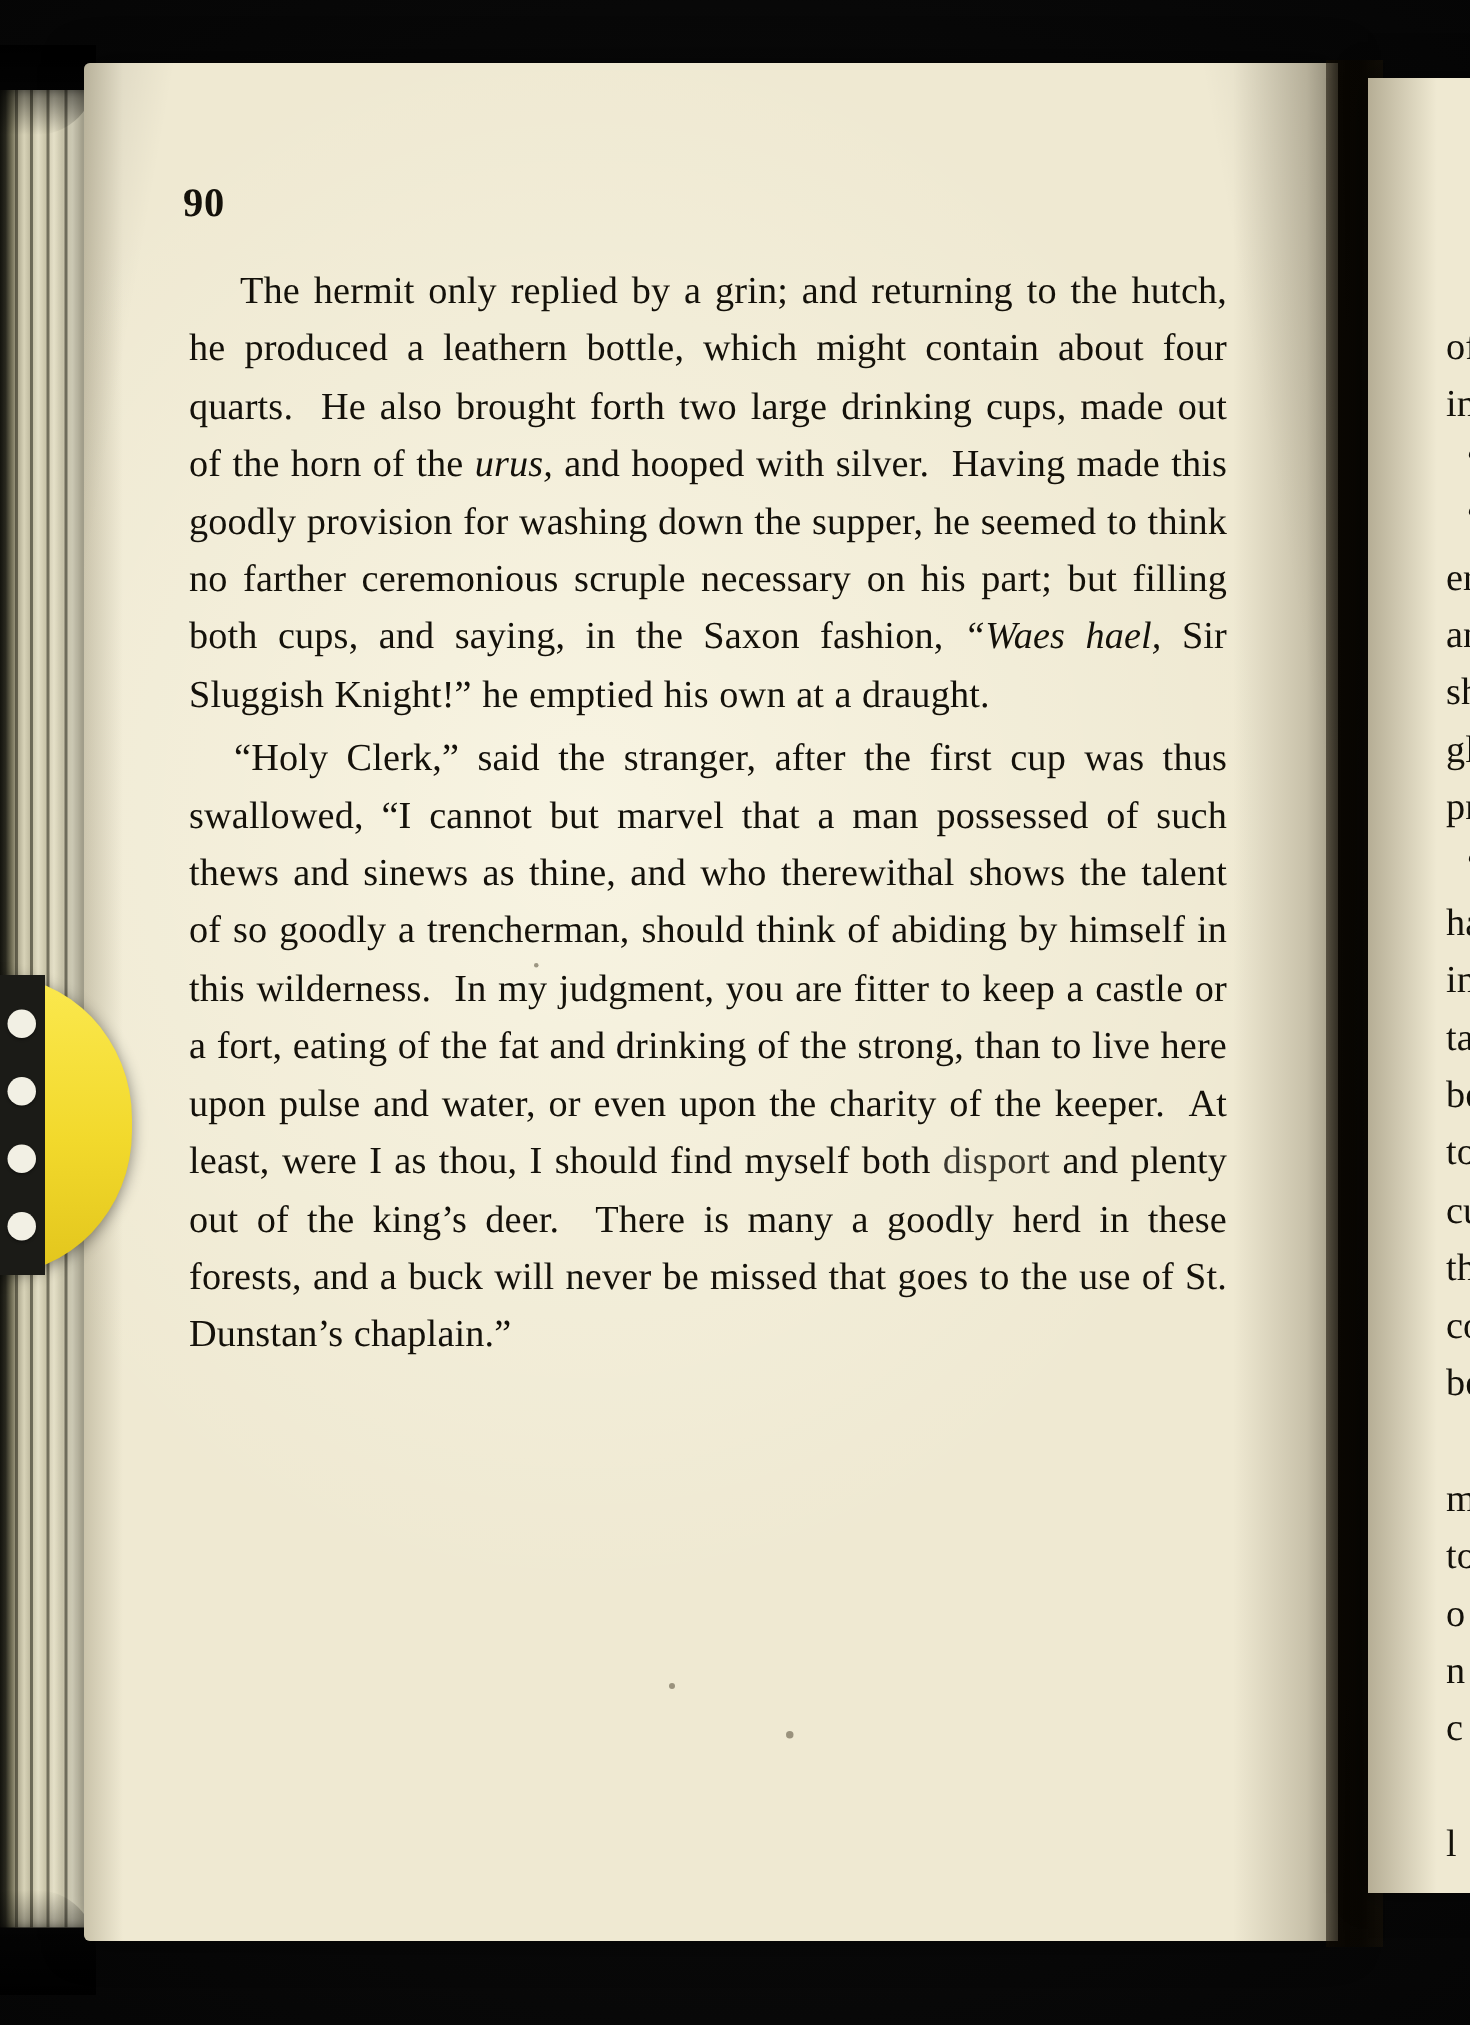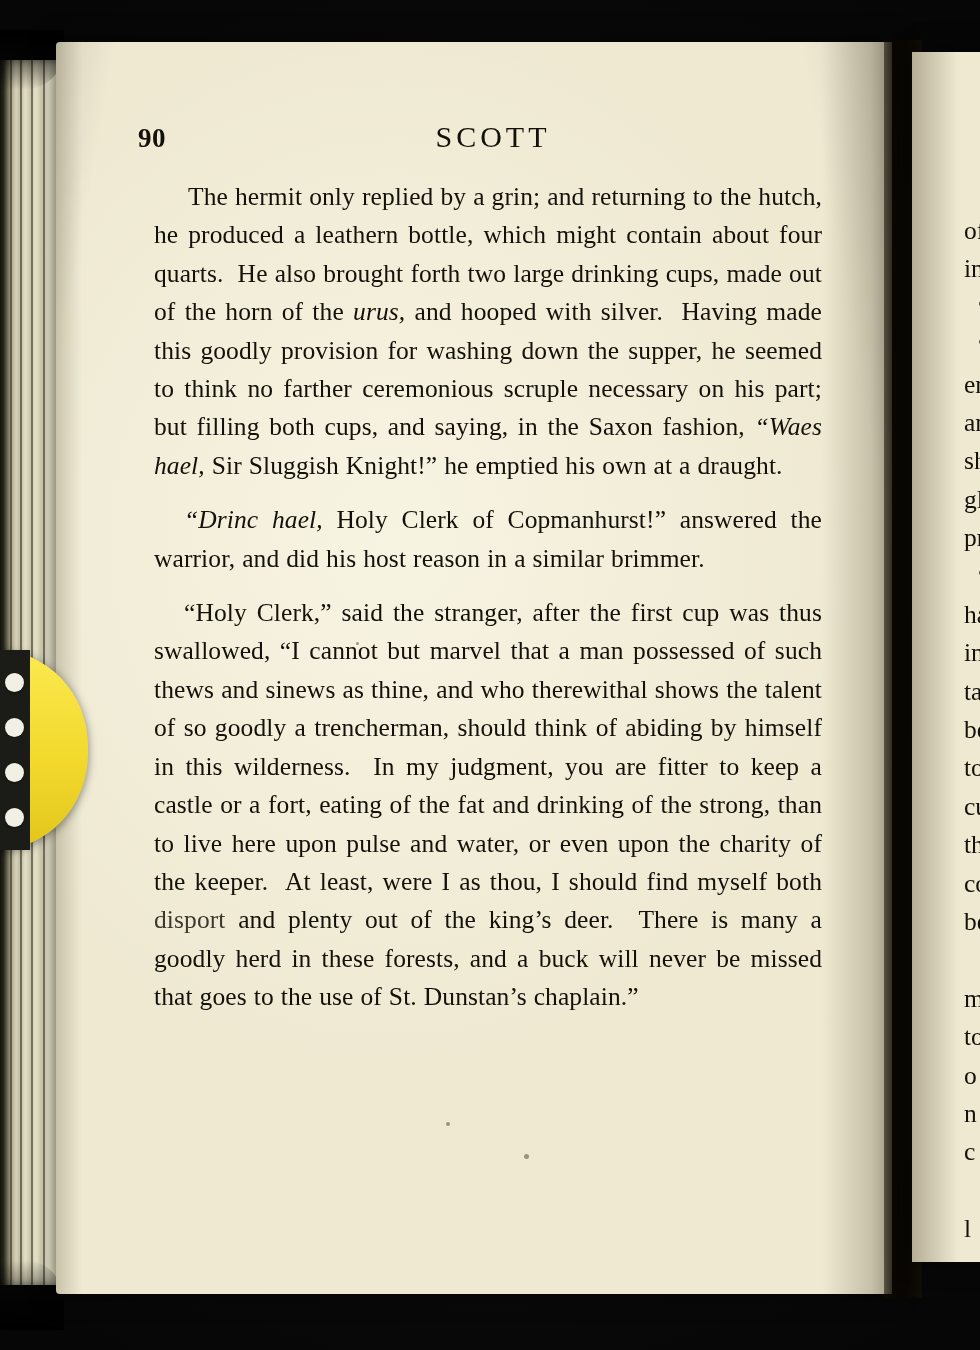--- a/index.html
+++ b/index.html
@@ -139,21 +139,21 @@
     background: #efe9d2;
     background-image:
       linear-gradient(90deg, rgba(60,48,20,0.32) 0px, rgba(0,0,0,0) 46px);
     box-shadow: 0 0 20px rgba(0,0,0,0.5);
     overflow: hidden;
   }
 
   
   .page-inner {
     position: absolute;
-    left: 82px;
+    left: 66px;
     top: 78px;
     width: 700px;
   }
 
   .head-row {
     display: flex;
     align-items: baseline;
     margin-bottom: 24px;
     letter-spacing: 0.5px;
   }
@@ -166,21 +166,21 @@
   .running-head {
     flex: 1;
     text-align: center;
     font-size: 30px;
     letter-spacing: 4px;
     color: #14110a;
     padding-right: 110px;
   }
 
   .body-text p {
-    margin: 16px;
+    margin: 4px;
     color: #14110a;
     font-size: 25.5px;
     line-height: 38.4px;
     text-align: justify;
     text-indent: 34px;
     letter-spacing: 0.1px;
     word-spacing: 0.5px;
   }
   .body-text p.tight { text-indent: 30px; }
   .body-text i { font-style: italic; }
@@ -264,29 +264,25 @@
     <div class="edge-line" style="left:43px;"></div>
   </div>
   <div class="edge-top-curve"></div>
   <div class="edge-bottom-curve"></div>
 
   <div class="page-left">
     <div class="page-inner">
 
       <div class="head-row">
         <div class="folio">90</div>
-        <div class="running-head">SCOTT</div>
       </div>
 
       <div class="body-text">
         <p>
           The hermit only replied by a grin; and returning to the hutch, he produced a leathern bottle, which might contain about four quarts.&nbsp; He also brought forth two large drinking cups, made out of the horn of the <i>urus,</i> and hooped with silver.&nbsp; Having made this goodly provision for washing down the supper, he seemed to think no farther ceremonious scruple necessary on his part; but filling both cups, and saying, in the Saxon fashion, <i>“Waes hael,</i> Sir Sluggish Knight!” he emptied his own at a draught.
-        </p>
-        <p class="tight">
-          <i>“Drinc hael,</i> Holy Clerk of Copmanhurst!” answered the warrior, and did his host reason in a similar brimmer.
         </p>
         <p class="tight">
           “Holy Clerk,” said the stranger, after the first cup was thus swallowed, “I cannot but marvel that a man possessed of such thews and sinews as thine, and who therewithal shows the talent of so goodly a trencherman, should think of abiding by himself in this wilderness.&nbsp; In my judgment, you are fitter to keep a castle or a fort, eating of the fat and drinking of the strong, than to live here upon pulse and water, or even upon the charity of the keeper.&nbsp; At least, were I as thou, I should find myself both <span class="faded">disport</span> and plenty out of the king’s deer.&nbsp; There is many a goodly herd in these forests, and a buck will never be missed that goes to the use of St. Dunstan’s chaplain.”
         </p>
       </div>
     </div>
 
     <div class="speck" style="left:390px; height:4px; width:4px; top:1080px;"></div>
     <div class="speck" style="left:468px; height:5px; width:5px; top:1112px;"></div>
     <div class="speck" style="left:300px; height:3px; width:3px; top:600px;"></div>

